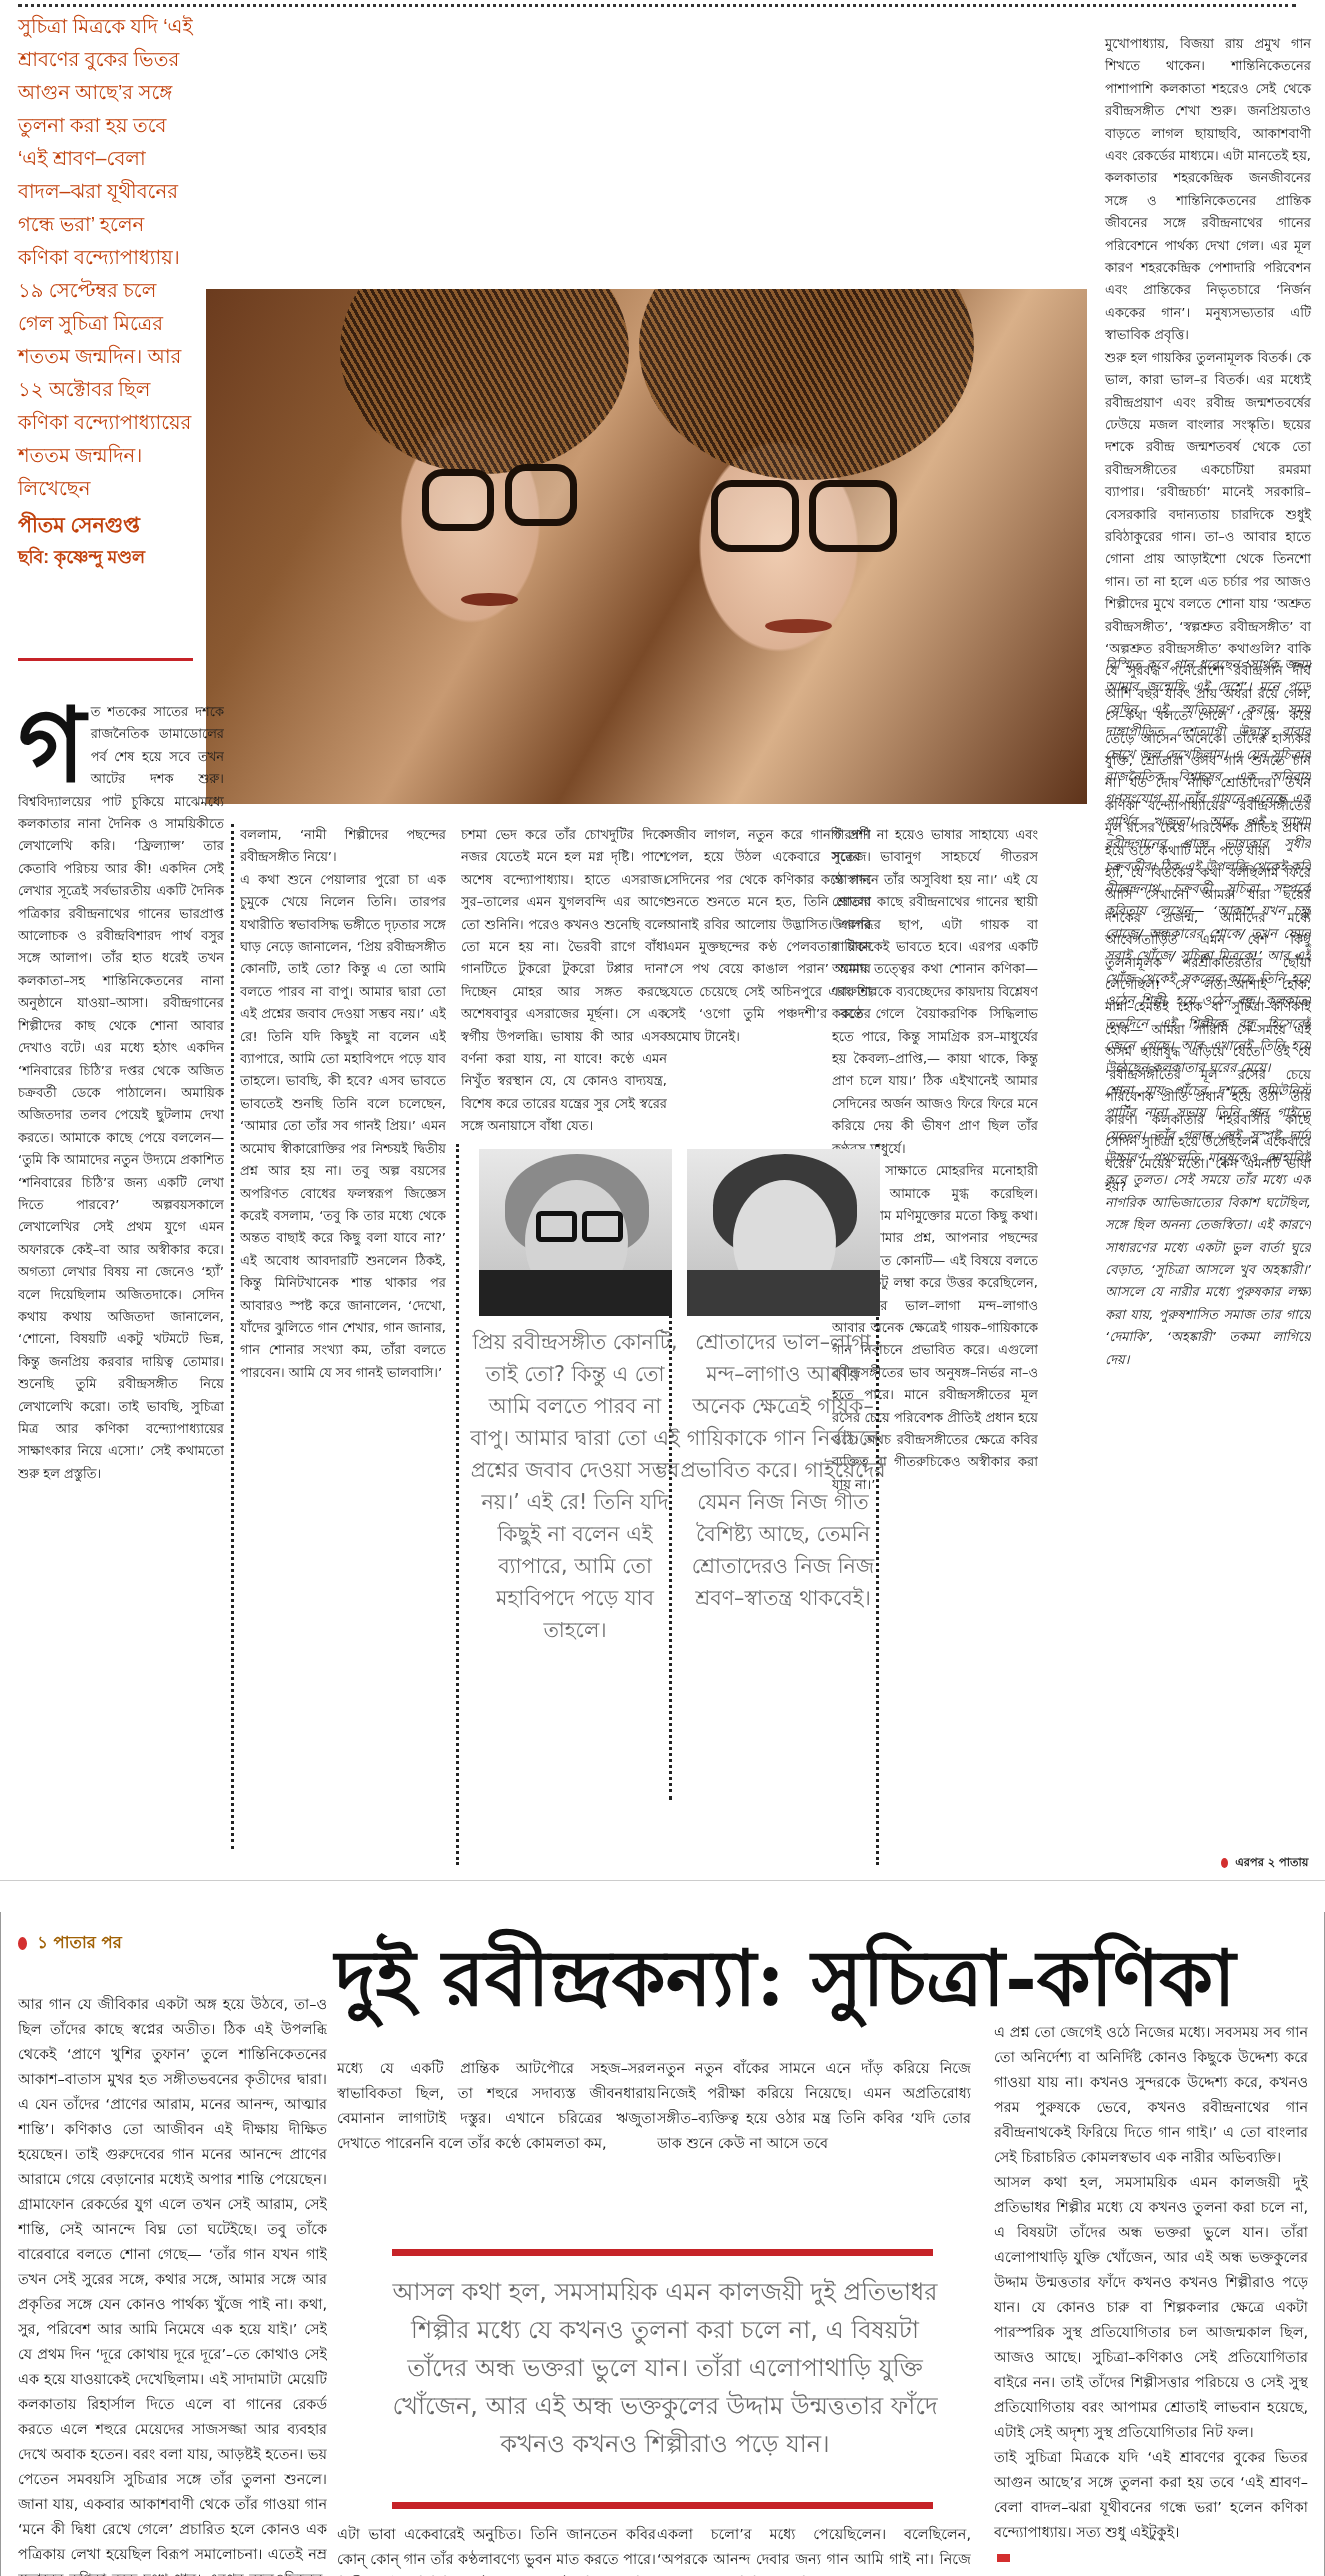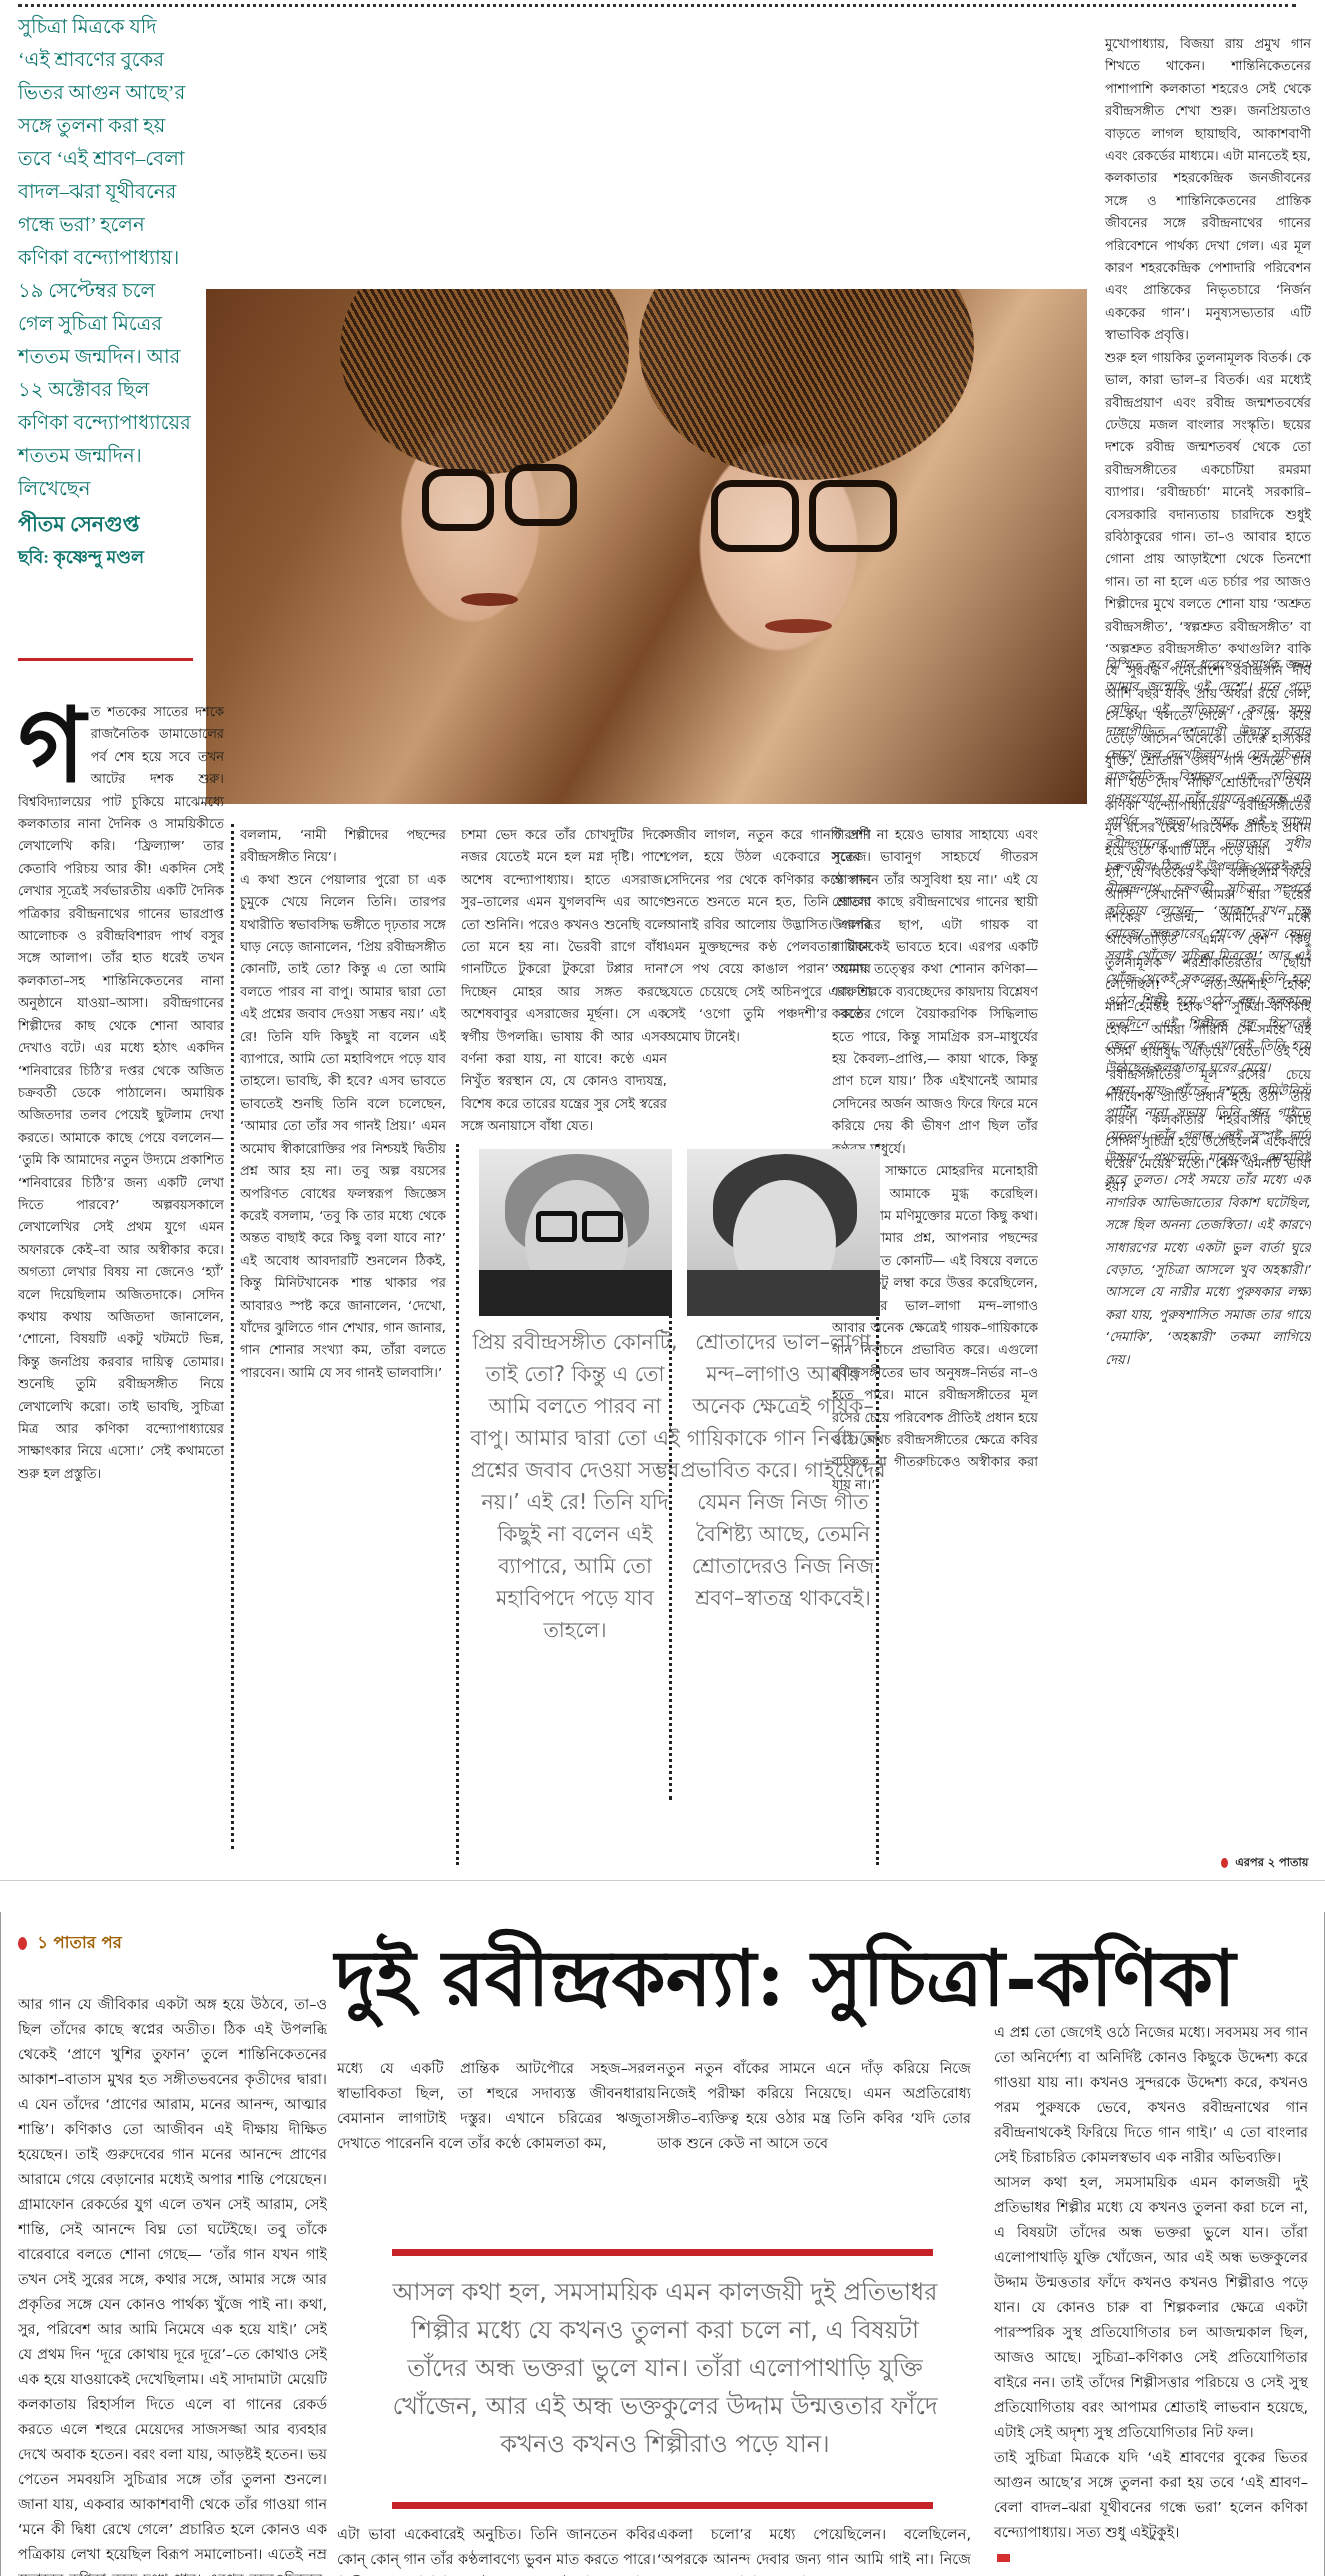--- a/index.html
+++ b/index.html
@@ -3,21 +3,21 @@
 <meta charset="utf-8">
 <style>
   * { box-sizing: border-box; margin: 0; padding: 0; }
   html, body { width: 1325px; height: 2770px; background: #ffffff; overflow: hidden; }
   body { font-family: "DejaVu Sans", sans-serif; color: #1a1a1a; position: relative; }
 
   .dotted-top { position: absolute; left: 18px; top: 4.1px; width: 1278px; border-top: 3.1px dotted #333; }
 
   
   #page1 { position: absolute; left: 0; top: 0; width: 1325px; height: 1875px; }
-  .intro { position: absolute; left: 18px; top: 10.3px; width: 175px; font-family: Liberation Serif, serif; font-size: 19.6px; line-height: 33px; color: #0f766e; }
+  .intro { position: absolute; left: 18px; top: 10.3px; width: 175px; font-family: Liberation Sans, sans-serif; font-size: 19.6px; line-height: 33px; color: #c2410c; }
   .intro .byline { font-weight: bold; font-size: 20.6px; margin-top: 3.1px; }
   .intro .photo-credit { font-weight: bold; font-size: 17.5px; }
   .intro-rule { position: absolute; left: 18px; top: 658px; width: 175px; height: 3.1px; background: #c62328; }
 
   .headline { position: absolute; left: 371px; top: 20.6px; width: 721px; text-align: center; font-family: "DejaVu Serif", serif; font-weight: bold; color: #111; }
   .headline .l1 { font-size: 88px; line-height: 118px; display: block; letter-spacing: 2.1px; }
   .headline .l2 { font-size: 88px; line-height: 118px; display: block; letter-spacing: 2.1px; }
 
   .hero { position: absolute; left: 206px; top: 289px; width: 881px; height: 515px; overflow: hidden;
     background:

